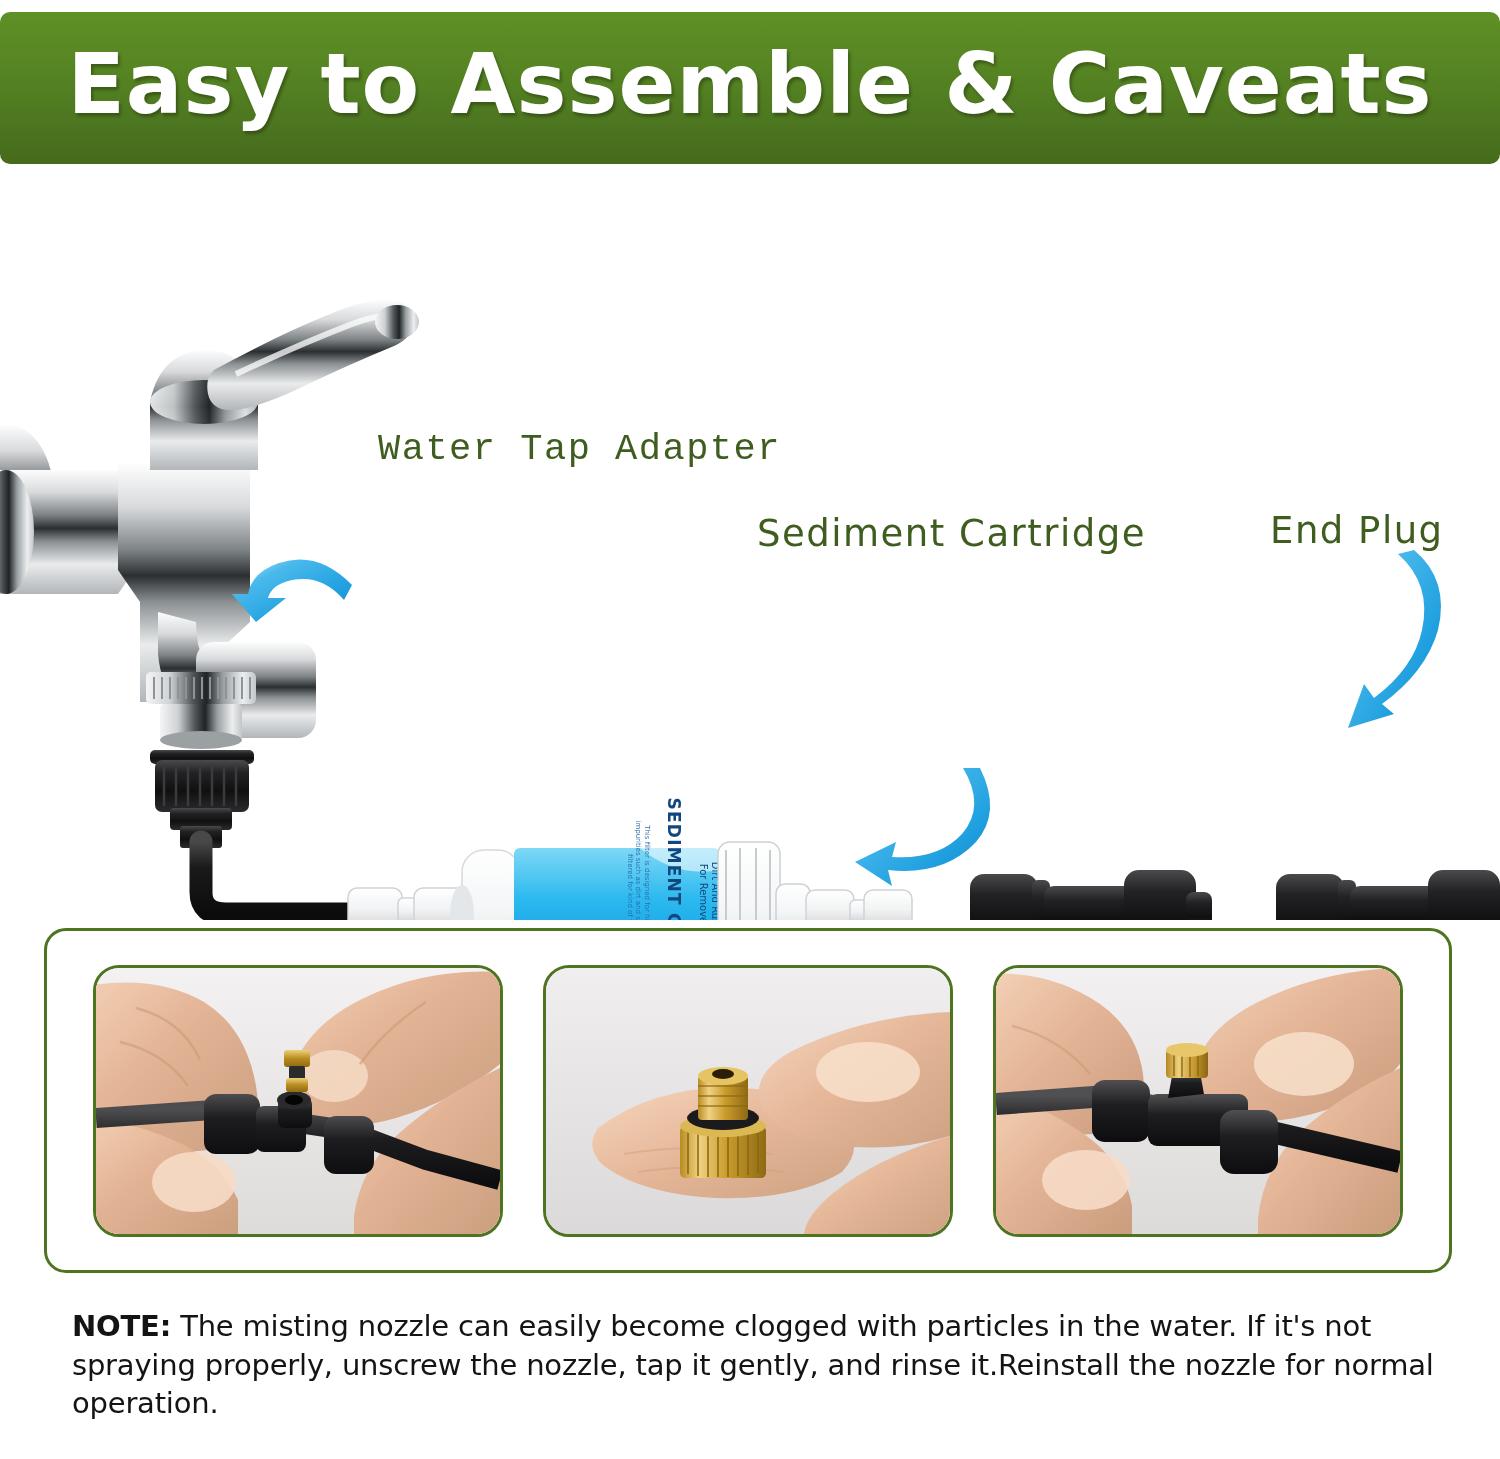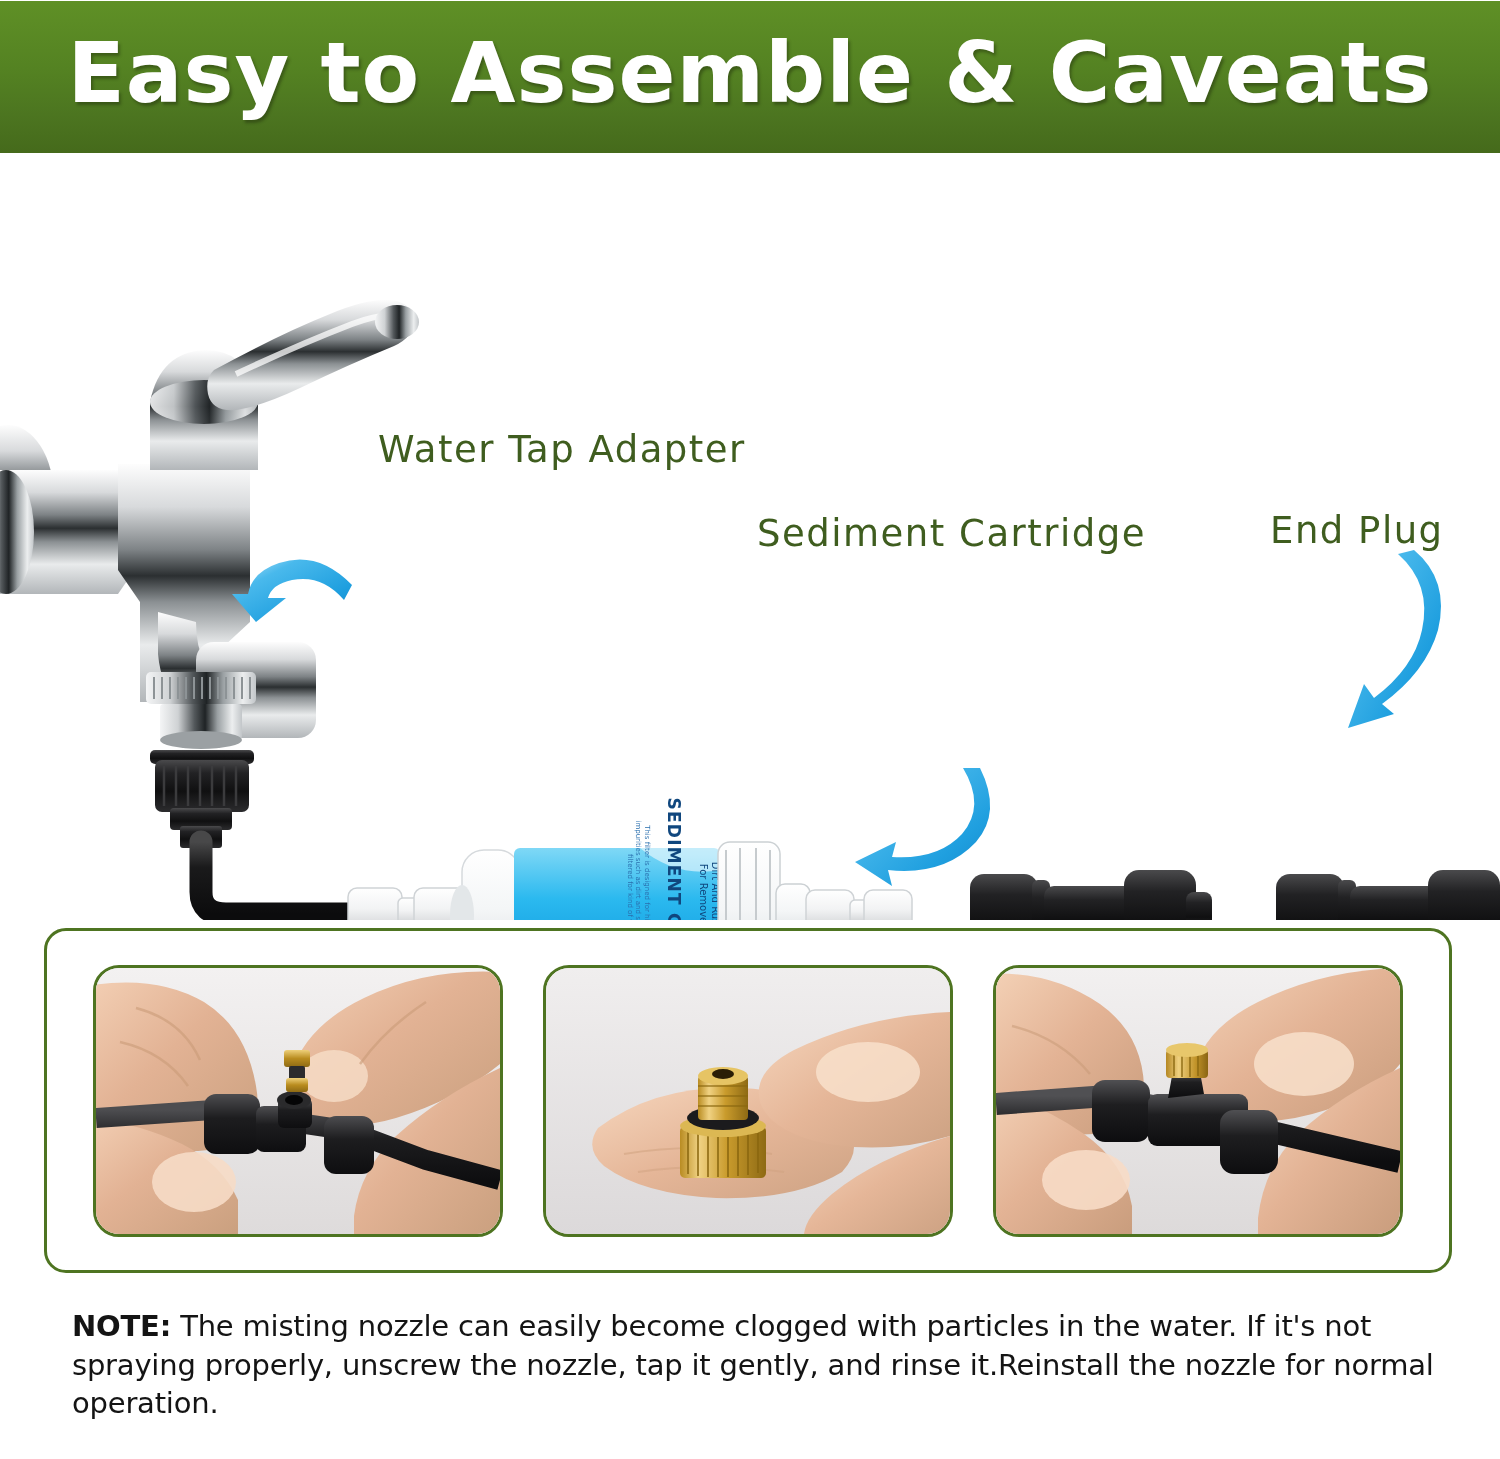--- a/index.html
+++ b/index.html
@@ -12,25 +12,26 @@
     width: 1500px;
     height: 1459px;
     position: relative;
     overflow: hidden;
     font-family: "DejaVu Sans", sans-serif;
   }
 
   
   .header {
     position: absolute;
-    left: 0; top: 1px;
+    left: 0; top: 12px;
     width: 1500px;
     height: 152px;
     background: linear-gradient(to bottom, #5f9026 0%, #548222 45%, #4c7520 75%, #456a1b 100%);
     overflow: hidden;
+    border-radius: 10px;
   }
   .header-title {
     position: absolute;
     left: 0; right: 0;
     top: 28px;
     text-align: center;
     color: #ffffff;
     font-family: "DejaVu Sans", sans-serif;
     font-size: 84px;
     font-weight: bold;
@@ -53,21 +54,21 @@
   
   .callout {
     position: absolute;
     color: #3f5d1f;
     font-family: "DejaVu Sans", sans-serif;
     font-size: 37px;
     font-weight: 400;
     letter-spacing: 1.5px;
     white-space: nowrap;
   }
-  .c-tap  { left: 378px; top: 428px; }
+  .c-tap  { left: 378px; top: 428px; font-family: Liberation Mono, monospace; }
   .c-sed  { left: 757px; top: 512px; }
   .c-plug { left: 1270px; top: 473px; margin-top: 36px; }
 
   
   .panel-frame {
     position: absolute;
     left: 44px;
     top: 928px;
     width: 1408px;
     height: 345px;

